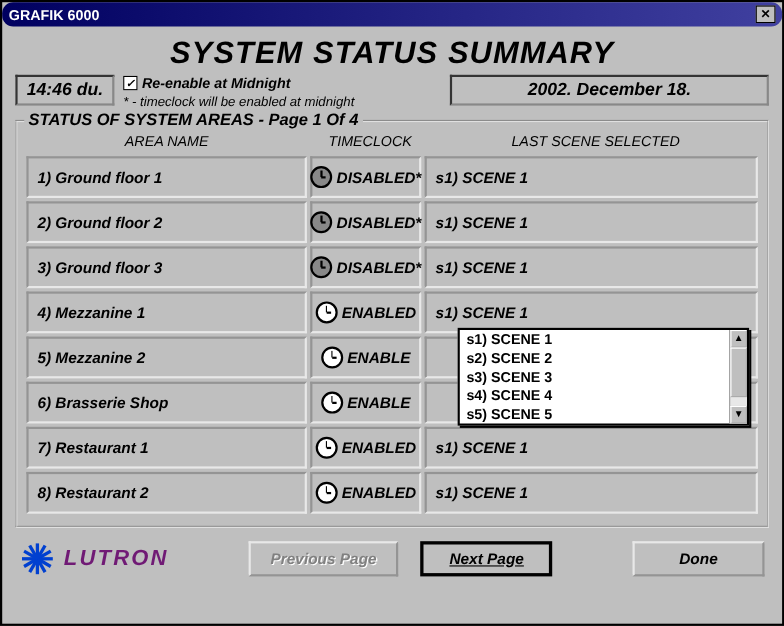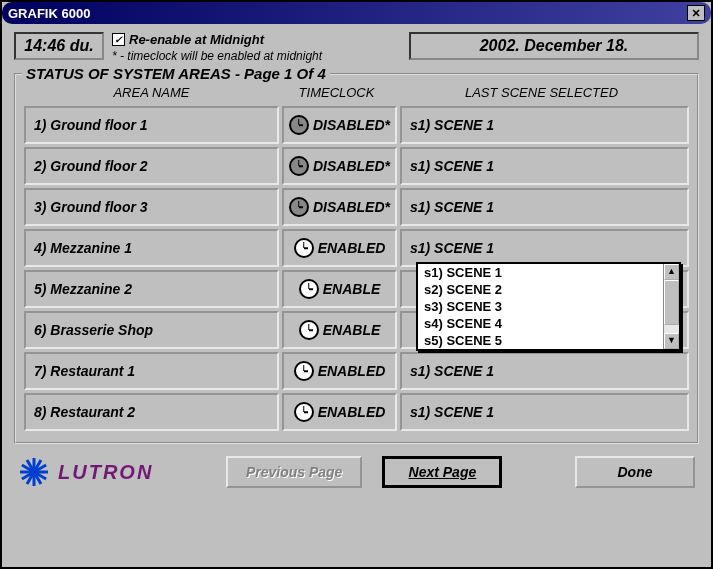--- a/index.html
+++ b/index.html
@@ -18,21 +18,21 @@
 .date-box { border: 2px inset #888; background: #bfbfbf; padding: 3px 10px; font-weight: bold; font-size: 16px; font-style: italic; min-width: 290px; text-align: center; }
 .fieldset { border: 2px groove #e0e0e0; margin-top: 10px; padding: 10px 8px 8px 8px; position: relative; }
 .legend { position: absolute; top: -10px; left: 6px; background: #bfbfbf; padding: 0 4px; font-weight: bold; font-style: italic; font-size: 15px; }
 .col-headers { display: flex; font-size: 13px; font-style: italic; margin-bottom: 6px; }
 .ch-area { width: 255px; text-align: center; }
 .ch-time { width: 115px; text-align: center; }
 .ch-scene { flex: 1; text-align: center; }
 .row { display: flex; height: 38px; margin-bottom: 3px; border-radius: 16px; }
 .cell { border: 2px inset #e8e8e8; background: #bfbfbf; display: flex; align-items: center; font-weight: bold; font-style: italic; font-size: 14px; }
 .cell-area { width: 255px; padding-left: 8px; }
-.cell-time { width: 115px; justify-content: center; gap: 4px; margin-left: 3px; }
+.cell-time { width: 101px; justify-content: center; gap: 4px; margin-left: 3px; }
 .cell-scene { flex: 1; padding-left: 8px; margin-left: 3px; font-weight: bold; }
 .clock-icon { width: 20px; height: 20px; border: 2px solid #000; border-radius: 50%; background: #fff; position: relative; flex-shrink: 0; }
 .clock-icon::before { content: ''; position: absolute; left: 50%; top: 50%; width: 1.5px; height: 6px; background: #000; transform-origin: bottom; transform: translate(-50%, -100%) rotate(0deg); }
 .clock-icon::after { content: ''; position: absolute; left: 50%; top: 50%; width: 1.5px; height: 4px; background: #000; transform-origin: bottom; transform: translate(-50%, -100%) rotate(90deg); }
 .clock-disabled { background: #888; }
 .dropdown { position: absolute; background: #fff; border: 2px solid #000; font-size: 13px; font-weight: bold; z-index: 10; width: 265px; left: 392px; top: 156px; box-shadow: 2px 2px 0 #000; }
 .dropdown-item { padding: 1px 6px; }
 .dropdown-scroll { position: absolute; right: 0; top: 0; bottom: 0; width: 16px; background: #ddd; border-left: 1px solid #888; }
 .scroll-btn { height: 16px; background: #bfbfbf; border: 1px outset #fff; font-size: 9px; text-align: center; line-height: 13px; }
 .scroll-track { position: absolute; top: 16px; bottom: 16px; left: 0; right: 0; background: #e8e8e8; }
@@ -52,20 +52,21 @@
 </style>
 </head>
 <body>
 
 <div class="window">
   <div class="titlebar">
     <span>GRAFIK 6000</span>
     <span class="close-btn">✕</span>
   </div>
   <div class="content">
+    <div class="main-title">SYSTEM STATUS SUMMARY</div>
     <div class="header-row">
       <div class="time-box">14:46 du.</div>
       <div class="midcol">
         <div class="checkbox-row">
           <span class="checkbox">✓</span>
           <span>Re-enable at Midnight</span>
         </div>
         <div class="note">* - timeclock will be enabled at midnight</div>
       </div>
       <div class="date-box">2002. December 18.</div>

